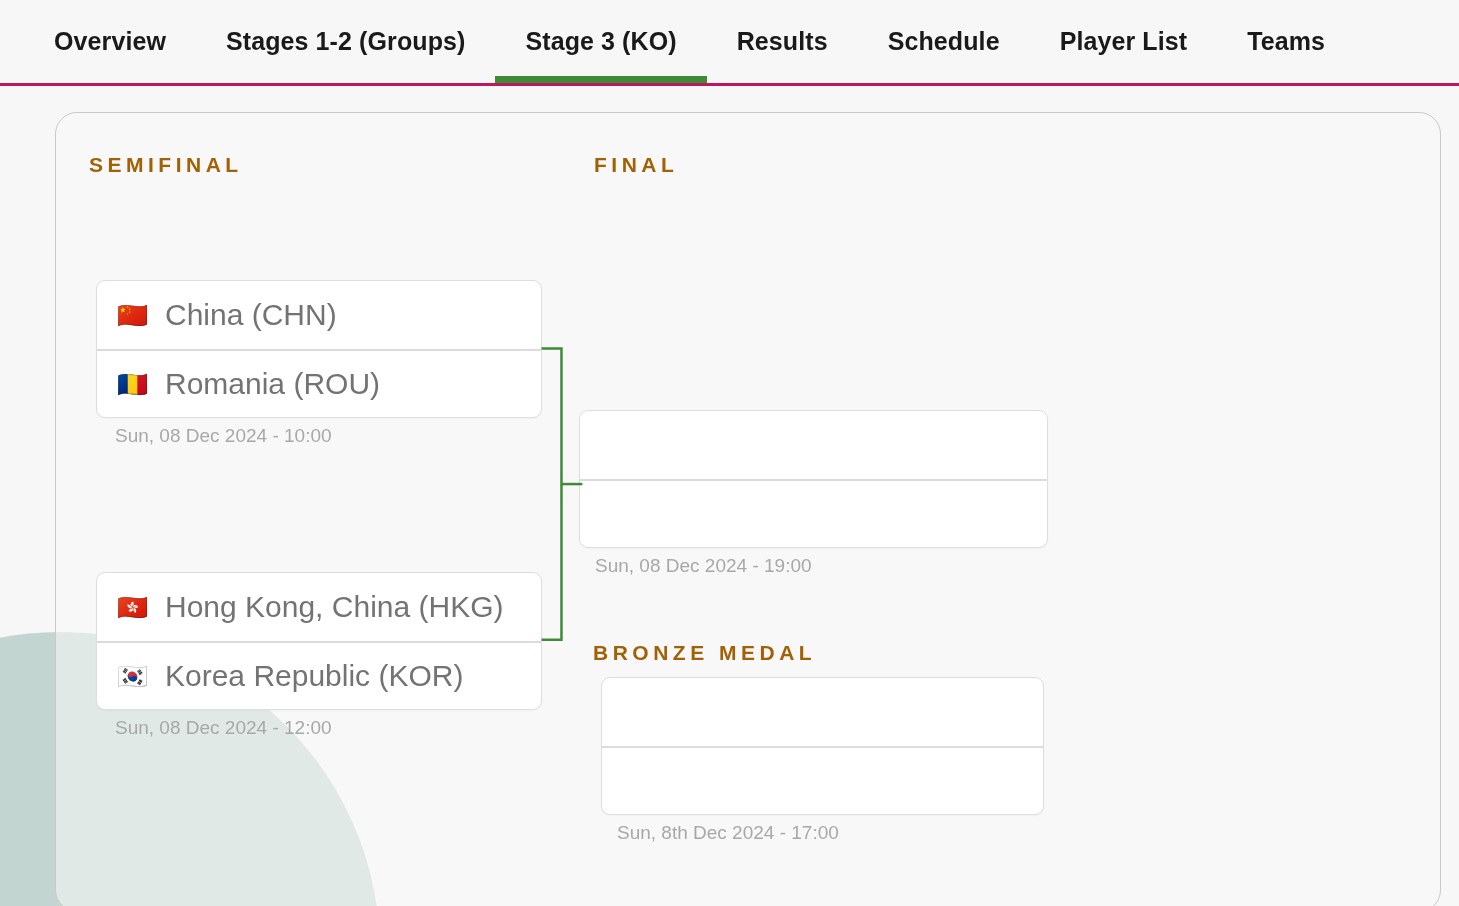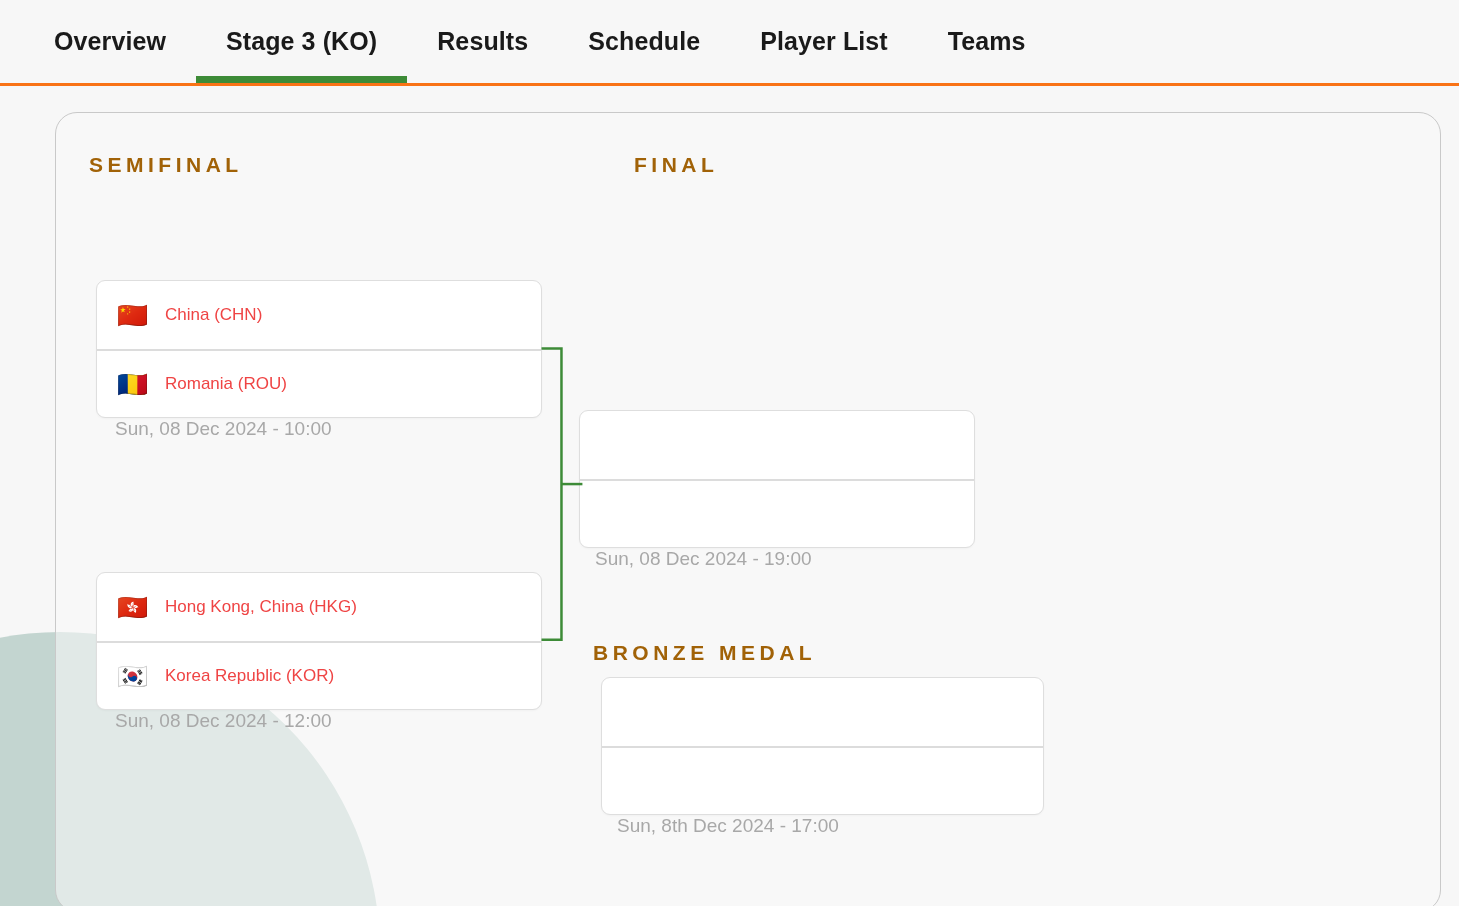--- a/index.html
+++ b/index.html
@@ -30,21 +30,21 @@
     z-index: 0;
     pointer-events: none;
   }
 
   
   .tabbar {
     position: relative;
     z-index: 5;
     height: 86px;
     background: #f7f7f7;
-    border-bottom: 3px solid #f97316;
+    border-bottom: 3px solid #be185d;
     display: flex;
     align-items: flex-start;
     padding: 0 0 0 24px;
   }
 
   .tab {
     position: relative;
     height: 83px;
     display: flex;
     align-items: center;
@@ -97,21 +97,21 @@
   
   .col-heading {
     position: absolute;
     font-size: 21px;
     font-weight: bold;
     letter-spacing: 4.5px;
     color: #a16207;
   }
 
   #heading-semifinal { left: 33px; top: 40px; }
-  #heading-final     { left: 538px; top: 40px; margin-left: 40px; }
+  #heading-final     { left: 538px; top: 40px; }
   #heading-bronze    { left: 537px; top: 528px; }
 
   
   .match {
     position: absolute;
   }
 
   .match-box {
     background: #ffffff;
     border: 1.5px solid #dedede;
@@ -135,36 +135,37 @@
     font-size: 25px;
     line-height: 1;
     margin-right: 16px;
     width: 32px;
     flex: 0 0 32px;
     display: inline-block;
     letter-spacing: 0;
   }
 
   .team-name {
-    font-size: 17px;
-    color: #ef4444;
+    font-size: 30px;
+    color: #737373;
     white-space: nowrap;
   }
 
   .match-date {
+    margin-top: 7px;
     font-size: 19px;
     color: #a8a8a8;
     padding-left: 19px;
     white-space: nowrap;
   }
 
   
   #match-sf1      { left: 40px;  top: 167px; width: 446px; }
   #match-sf2      { left: 40px;  top: 459px; width: 446px; }
-  #match-final    { left: 523px; top: 297px; width: 396px; }
+  #match-final    { left: 523px; top: 297px; width: 469px; }
   #match-bronze   { left: 545px; top: 564px; width: 443px; }
 
   #match-final .match-date,
   #match-bronze .match-date { padding-left: 16px; }
 
   .match-box.empty .match-row { height: 68px; }
 
   
   .connectors {
     position: absolute;
@@ -178,20 +179,23 @@
 </style>
 </head>
 <body>
 
 <div class="deco-circle"></div>
 
 <nav class="tabbar" id="tabbar">
     <button class="tab">
       <span>Overview</span>
     </button>
+    <button class="tab">
+      <span>Stages 1-2 (Groups)</span>
+    </button>
     <button class="tab active">
       <span>Stage 3 (KO)</span>
       <span class="tab-underline"></span>
     </button>
     <button class="tab">
       <span>Results</span>
     </button>
     <button class="tab">
       <span>Schedule</span>
     </button>

